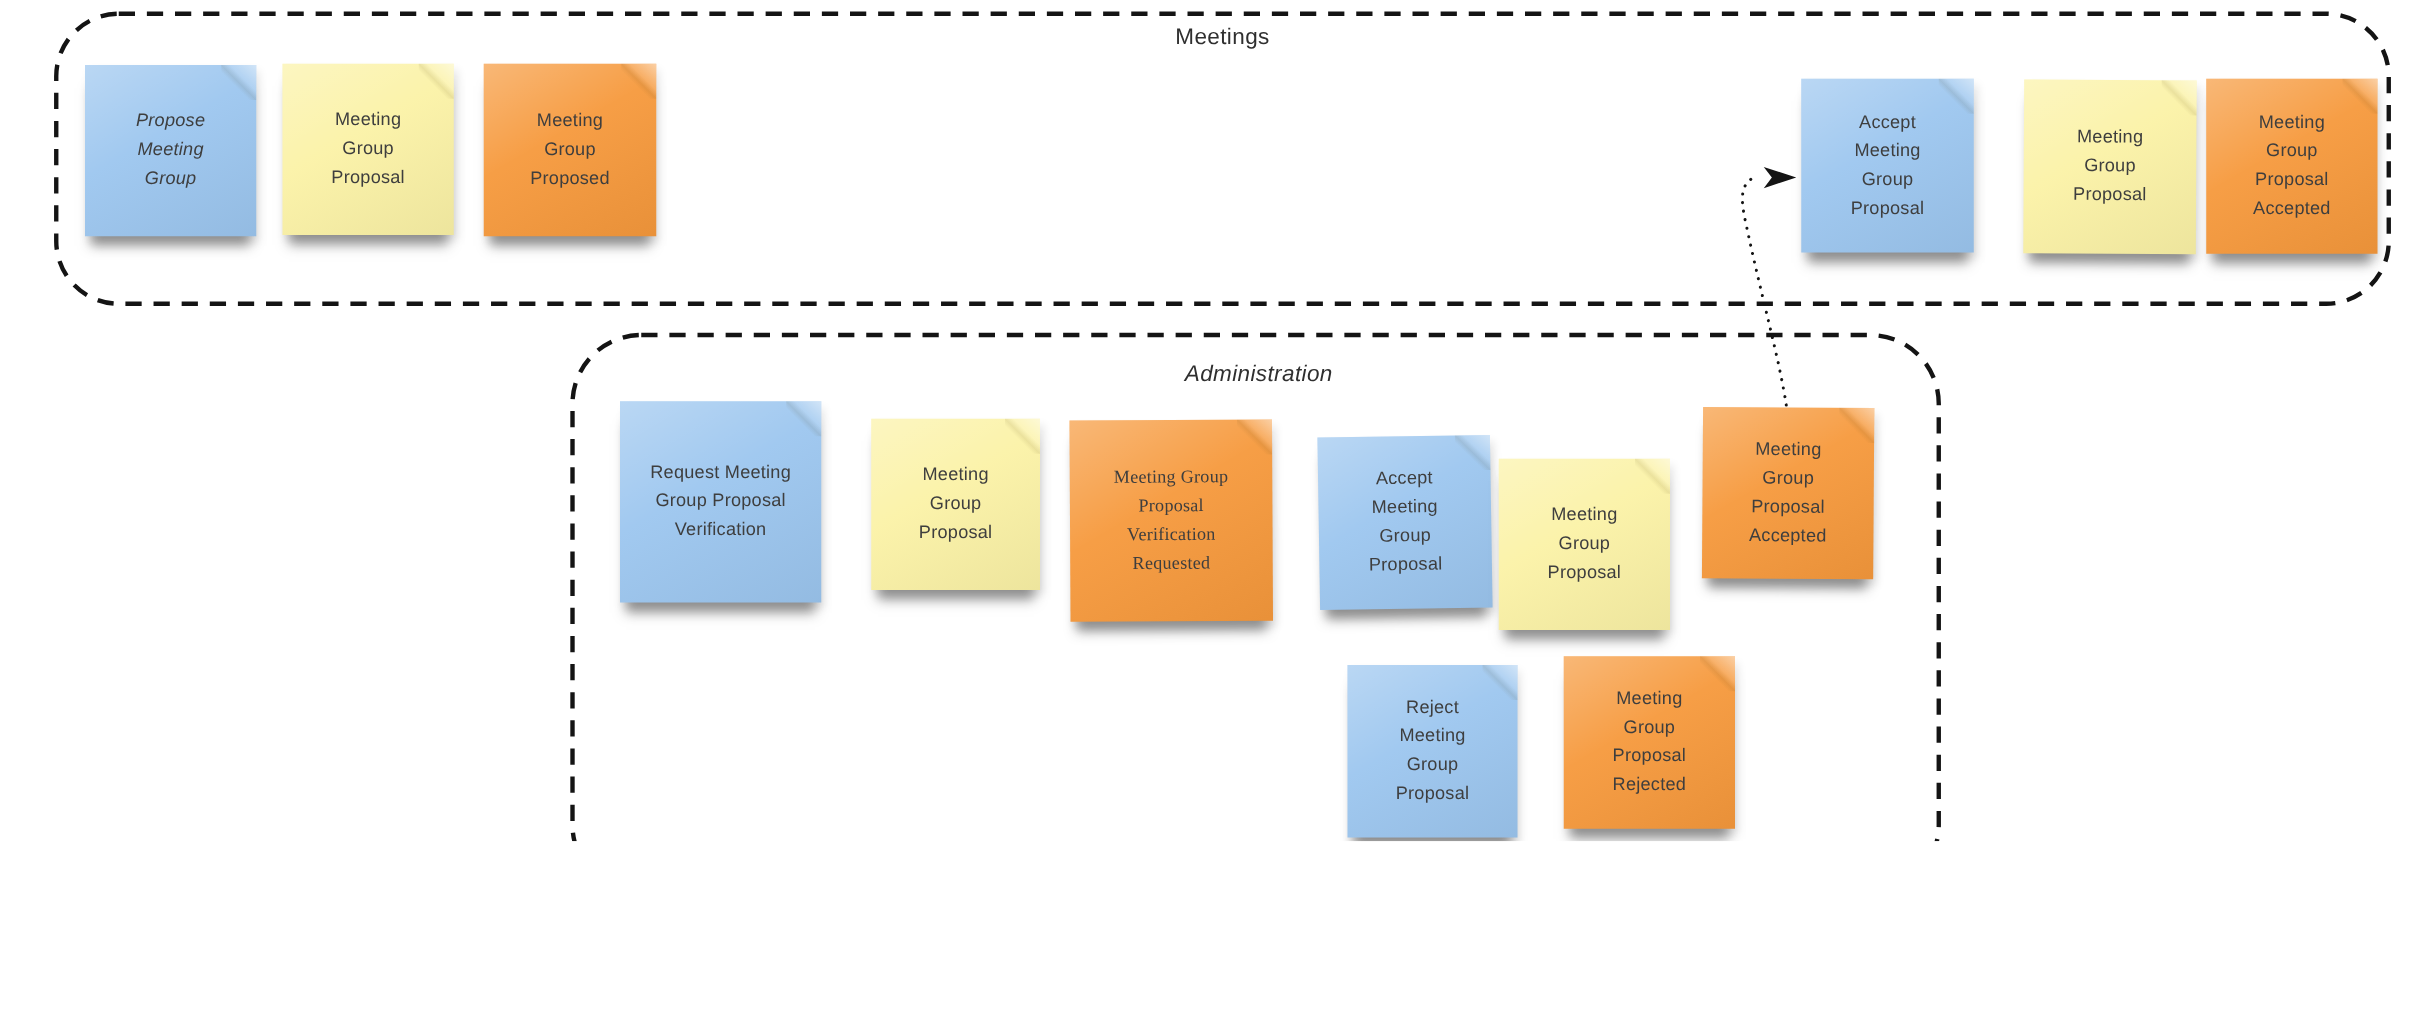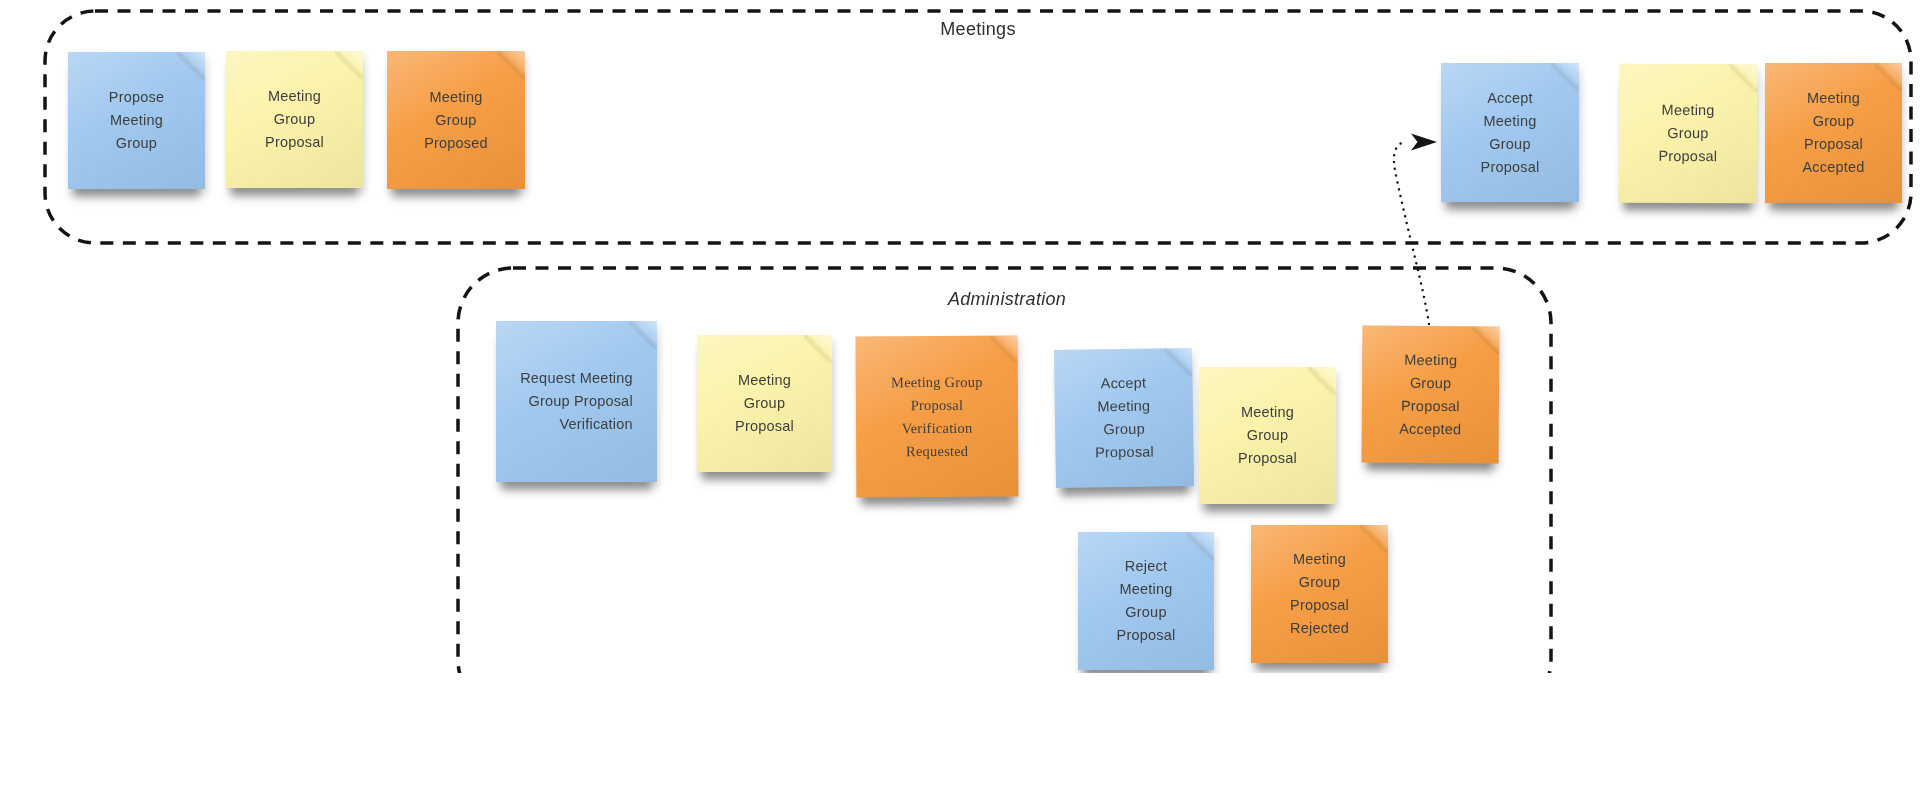--- a/index.html
+++ b/index.html
@@ -43,27 +43,27 @@
   .note.yellow{--c:var(--yellow);}
   .note.orange{--c:var(--orange);}
   .note-text{
     position:relative;z-index:1;
     font-size:14.5px;line-height:23px;color:var(--ink);
     letter-spacing:0.2px;
     white-space:pre-line;
     padding:4px 6px;
   }
   
-  .n1{left:68px;top:52px;width:137px;height:137px;}
+  .n1{left:68px;top:52px;width:137px;height:137px;font-style:italic;}
   .n2{left:226px;top:51px;width:137px;height:137px;}
   .n3{left:387px;top:51px;width:138px;height:138px;}
   .n4{left:1441px;top:63px;width:138px;height:139px;}
   .n5{left:1619px;top:64px;width:138px;height:139px;transform:rotate(0.3deg);}
   .n6{left:1765px;top:63px;width:137px;height:140px;}
-  .n7{left:496px;top:321px;width:161px;height:161px;text-align:right;}
+  .n7{left:496px;top:321px;width:161px;height:161px;}
   .n8{left:697px;top:335px;width:135px;height:137px;}
   .n9{left:856px;top:336px;width:162px;height:161px;transform:rotate(-0.3deg);font-family:Liberation Serif, serif;}
   .n10{left:1055px;top:349px;width:138px;height:138px;transform:rotate(-0.9deg);}
   .n11{left:1199px;top:367px;width:137px;height:137px;}
   .n12{left:1362px;top:326px;width:137px;height:137px;transform:rotate(0.4deg);}
   .n13{left:1054px;top:532px;width:136px;height:138px;margin-left:24px;}
   .n14{left:1251px;top:525px;width:137px;height:138px;}
 </style>
 </head>
 <body>

